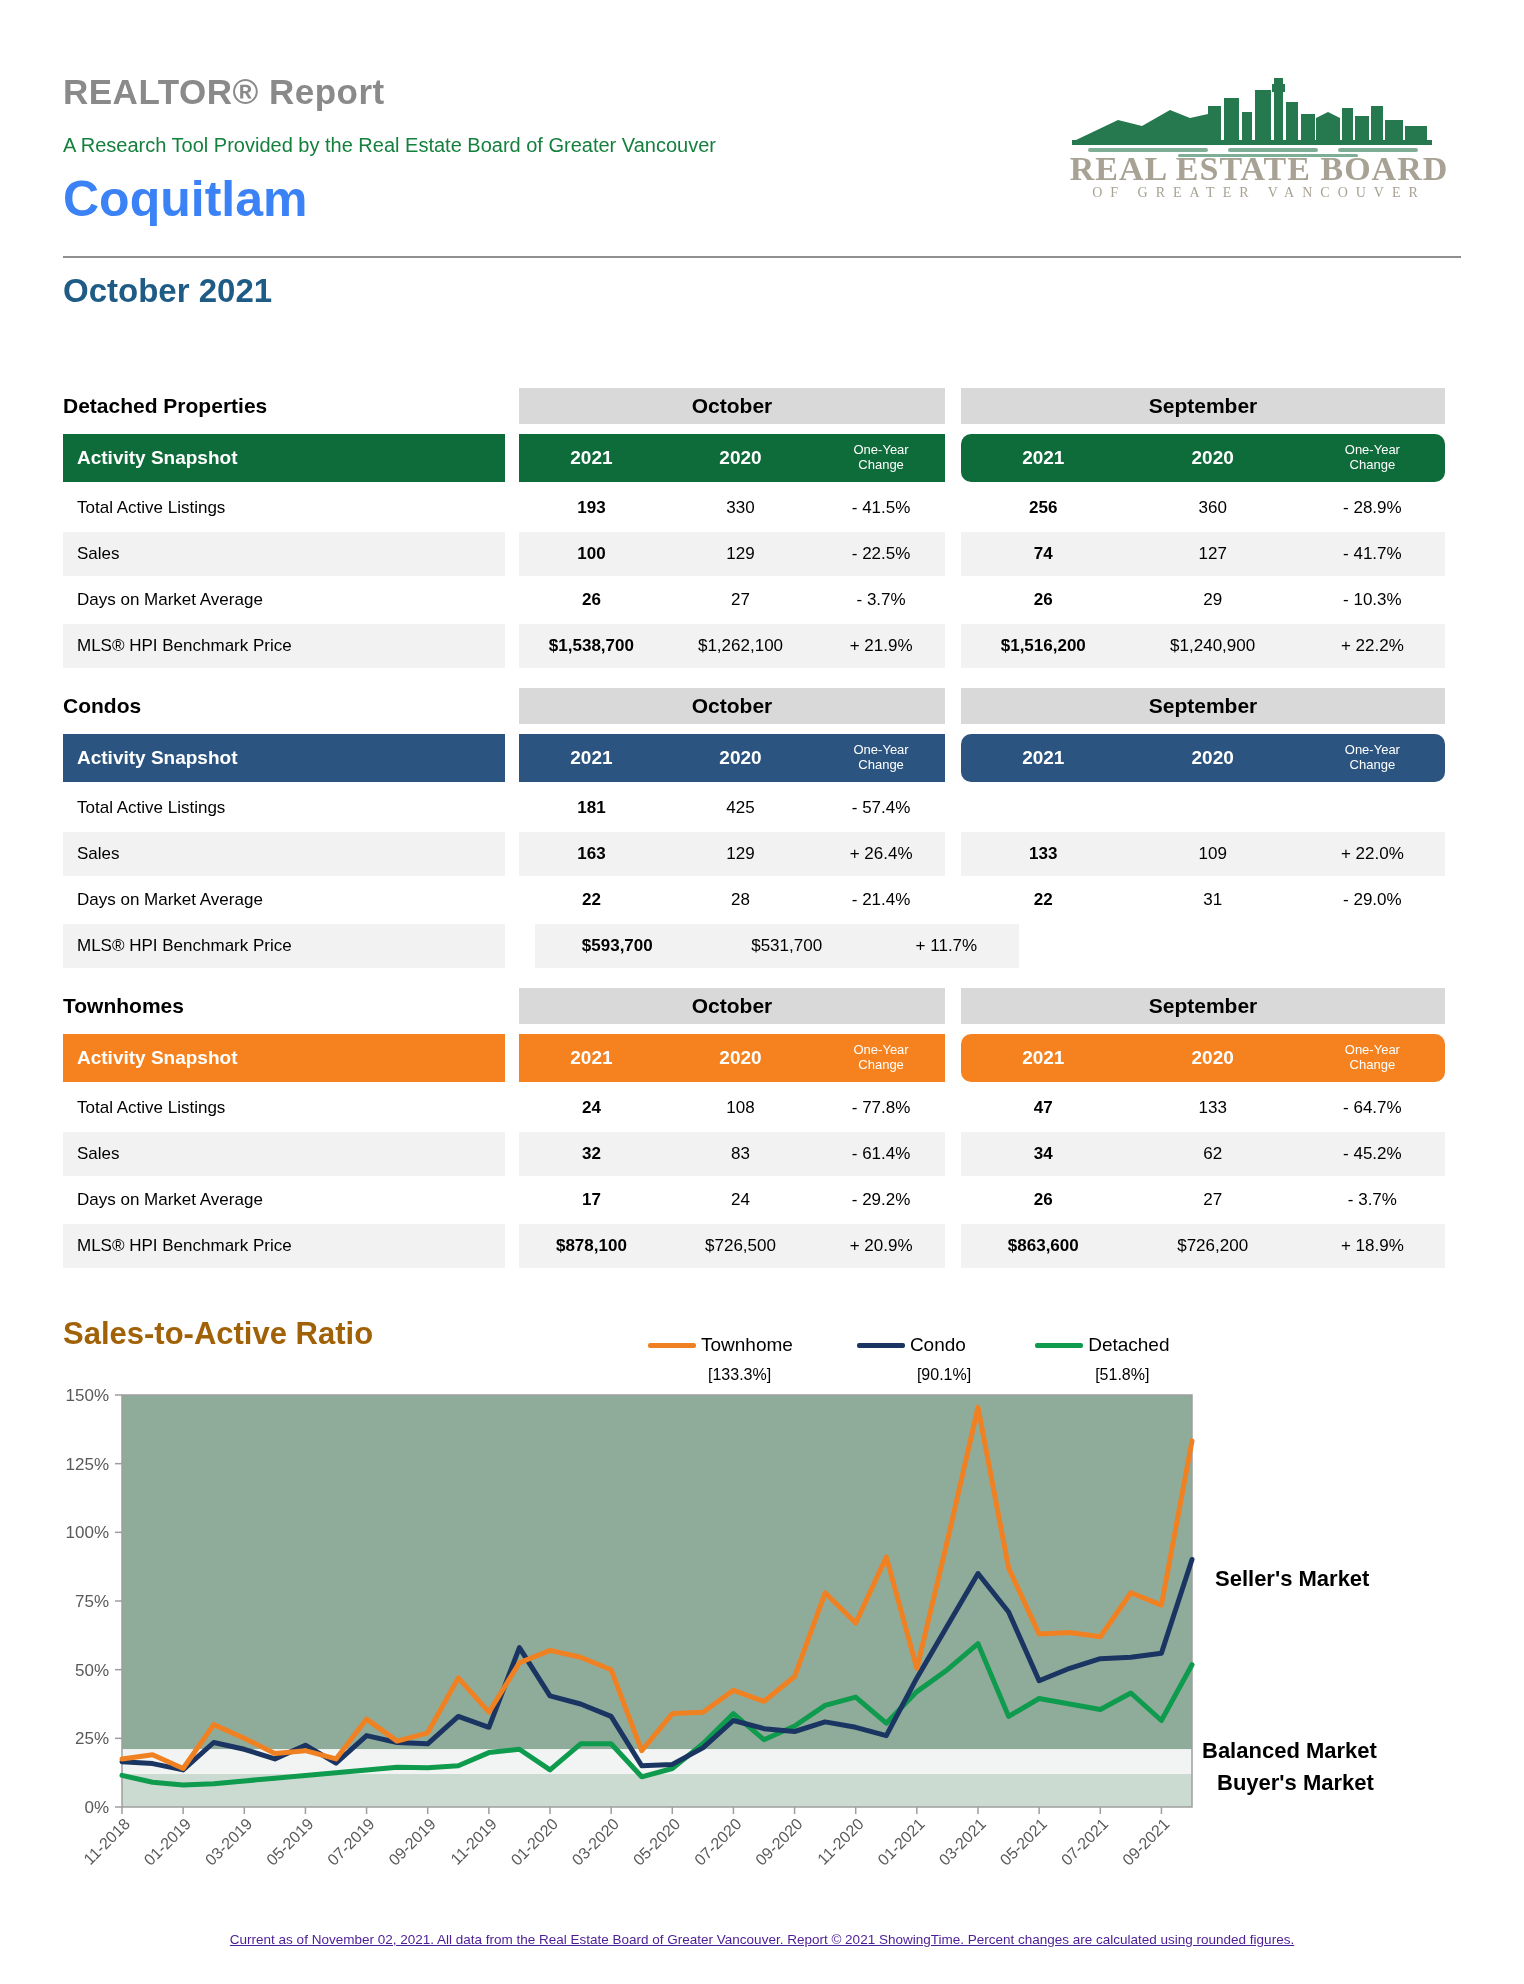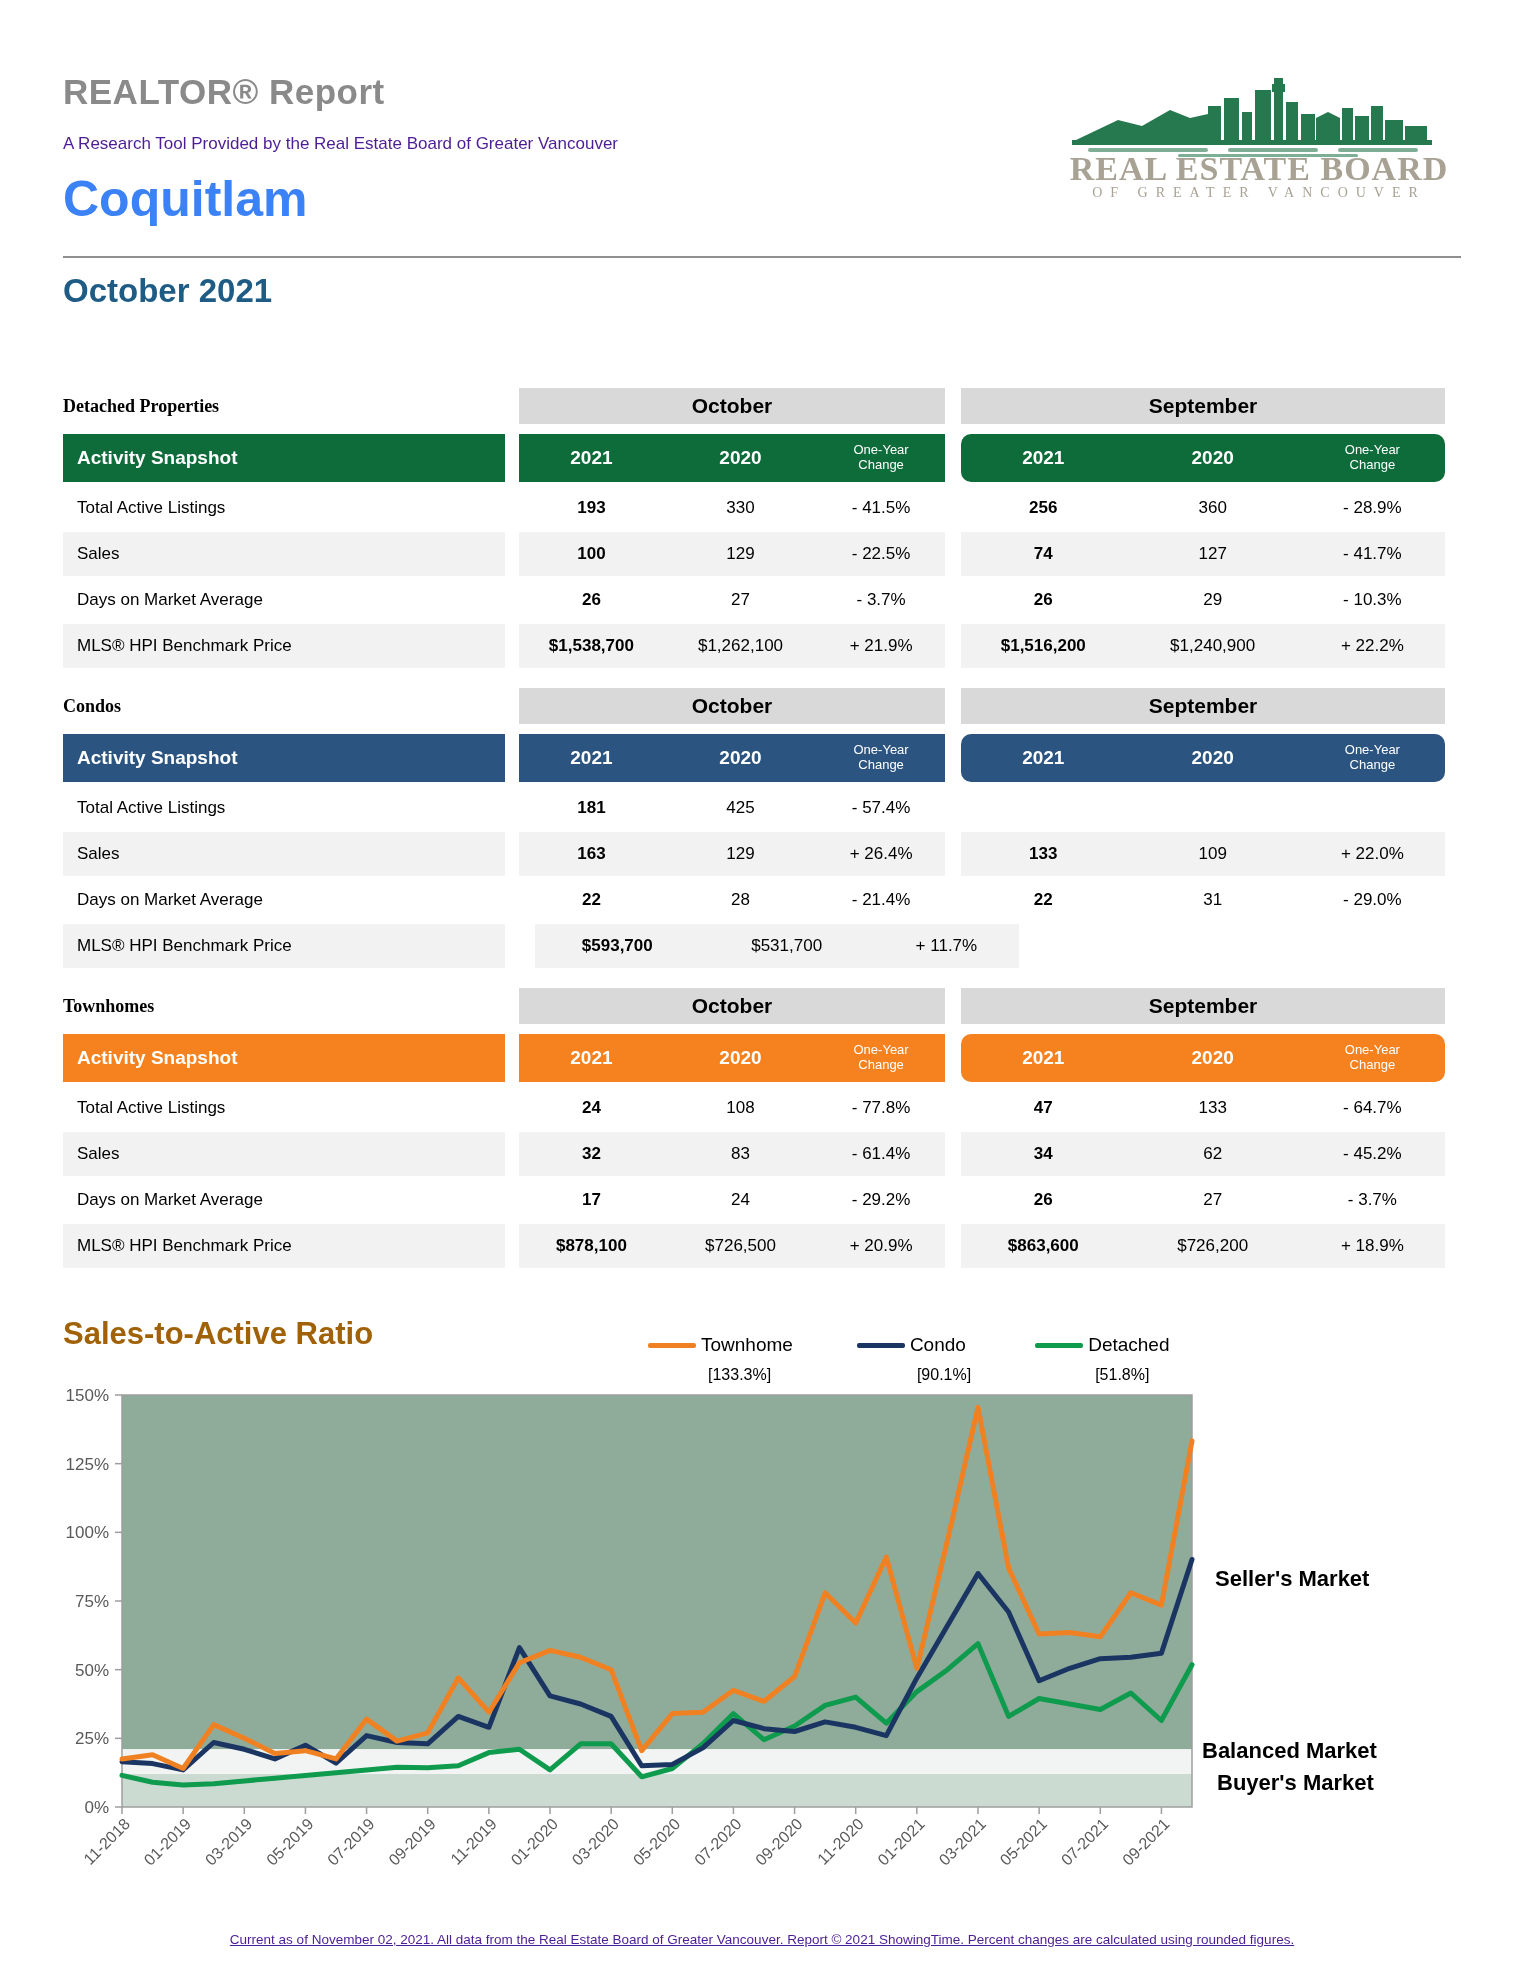--- a/index.html
+++ b/index.html
@@ -1,37 +1,37 @@
 <!DOCTYPE html>
 <html><head>
 <meta charset="utf-8">
 <style>
   html,body{margin:0;padding:0;background:#ffffff;}
   body{width:1524px;height:1984px;position:relative;font-family:"Liberation Sans",sans-serif;color:#000;overflow:hidden;}
   .abs{position:absolute;}
 
   
   .report-title{left:63px;top:72px;font-size:35px;font-weight:bold;color:#8a8a8a;letter-spacing:.5px;}
-  .report-subtitle{left:63px;top:134px;font-size:17px;color:#4c1d95;}
+  .report-subtitle{left:63px;top:134px;font-size:20px;color:#15803d;}
   .area-title{left:63px;top:170px;font-size:50px;font-weight:bold;color:#3b82f6;}
   .rule{left:63px;top:256px;width:1398px;height:2px;background:#8f8f8f;}
   .period-title{left:63px;top:272px;font-size:33px;font-weight:bold;color:#1f5c85;}
   .logo{left:1058px;top:68px;}
 
   
   .rtable{position:absolute;left:63px;width:1398px;}
   .trow{display:flex;}
   .c-label{width:442px;box-sizing:border-box;}
   .gutA{width:14px;}
   .blkO{width:426px;display:flex;}
   .gutB{width:16px;}
   .blkS{width:484px;display:flex;border-radius:10px;}
   .band{height:36px;margin-bottom:10px;}
   .band .bandcell{background:#d9d9d9;text-align:center;font-weight:bold;font-size:21px;line-height:36px;display:block;}
-  .section-title{font-weight:bold;font-size:18px;line-height:36px;font-family:Liberation Serif, serif;}
+  .section-title{font-weight:bold;font-size:21px;line-height:36px;}
   .hrow{height:48px;margin-bottom:4px;color:#fff;}
   .hrow .c-label{display:flex;align-items:center;padding-left:14px;font-weight:bold;font-size:19px;}
   .subc{display:flex;align-items:center;justify-content:center;text-align:center;}
   .sub1{width:34%;}.sub2{width:36%;}.sub3{width:30%;}
   .hrow .sub1,.hrow .sub2{font-weight:bold;font-size:19px;}
   .hrow .sub3{font-size:13px;line-height:1.15;flex-direction:column;}
   .drow{height:44px;margin-bottom:2px;font-size:17px;}
   .drow .c-label{display:flex;align-items:center;padding-left:14px;}
   .drow.alt .c-label,.drow.alt .subc{background:#f2f2f2;}
   .v2021{font-weight:bold;}

